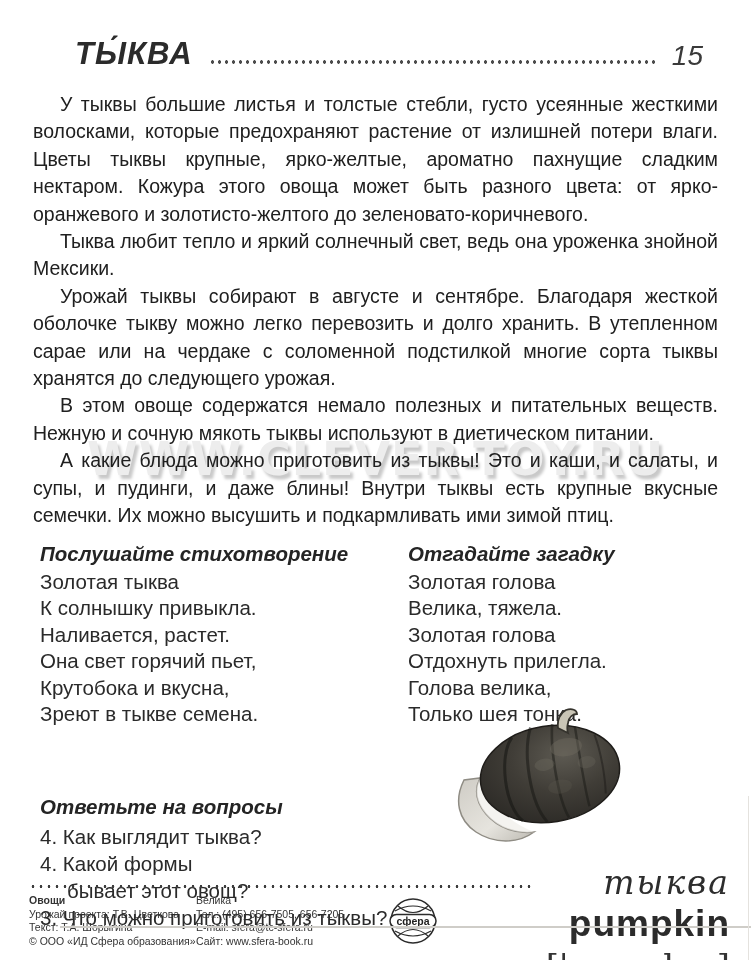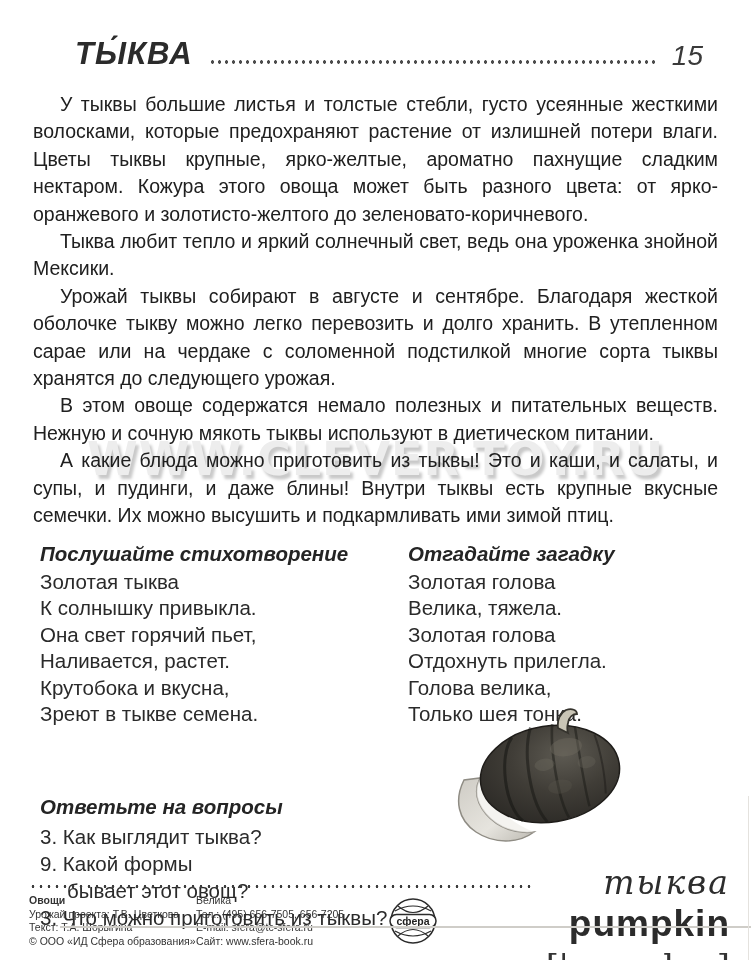--- a/index.html
+++ b/index.html
@@ -211,41 +211,41 @@
       <p>Урожай тыквы собирают в августе и сентябре. Благодаря жесткой оболочке тыкву можно легко перевозить и долго хранить. В утепленном сарае или на чердаке с соломенной подстилкой многие сорта тыквы хранятся до следующего урожая.</p>
       <p>В этом овоще содержатся немало полезных и питательных веществ. Нежную и сочную мякоть тыквы используют в диетическом питании.</p>
       <p>А какие блюда можно приготовить из тыквы! Это и каши, и салаты, и супы, и пудинги, и даже блины! Внутри тыквы есть крупные вкусные семечки. Их можно высушить и подкармливать ими зимой птиц.</p>
     </div>
 
     <div class="columns">
       <div class="col-poem">
         <div class="sec-heading">Послушайте стихотворение</div>
         <div class="verse-line">Золотая тыква</div>
         <div class="verse-line">К солнышку привыкла.</div>
+        <div class="verse-line">Наливается, растет.</div>
         <div class="verse-line">Она свет горячий пьет,</div>
-        <div class="verse-line">Наливается, растет.</div>
         <div class="verse-line">Крутобока и вкусна,</div>
         <div class="verse-line">Зреют в тыкве семена.</div>
       </div>
       <div class="col-riddle">
         <div class="sec-heading">Отгадайте загадку</div>
         <div class="verse-line">Золотая голова</div>
         <div class="verse-line">Велика, тяжела.</div>
         <div class="verse-line">Золотая голова</div>
         <div class="verse-line">Отдохнуть прилегла.</div>
         <div class="verse-line">Голова велика,</div>
         <div class="verse-line">Только шея тонка.</div>
         <div class="riddle-answer">(Тыква.)</div>
       </div>
     </div>
 
     <div class="questions">
       <div class="sec-heading">Ответьте на вопросы</div>
-      <div class="q-line">3. Как выглядит тыква?</div>
-      <div class="q-line">9. Какой формы</div>
+      <div class="q-line">4. Как выглядит тыква?</div>
+      <div class="q-line">4. Какой формы</div>
       <div class="q-line indent">бывает этот овощ?</div>
       <div class="q-line">3. Что можно приготовить из тыквы?</div>
     </div>
 
     <div class="pumpkin-figure">
       <svg width="182" height="154" viewBox="0 0 182 154" xmlns="http://www.w3.org/2000/svg">
         <defs>
           <radialGradient id="bodyGrad" cx="62%" cy="32%" r="85%">
             <stop offset="0%" stop-color="#5d5a52"></stop>
             <stop offset="45%" stop-color="#403d37"></stop>

